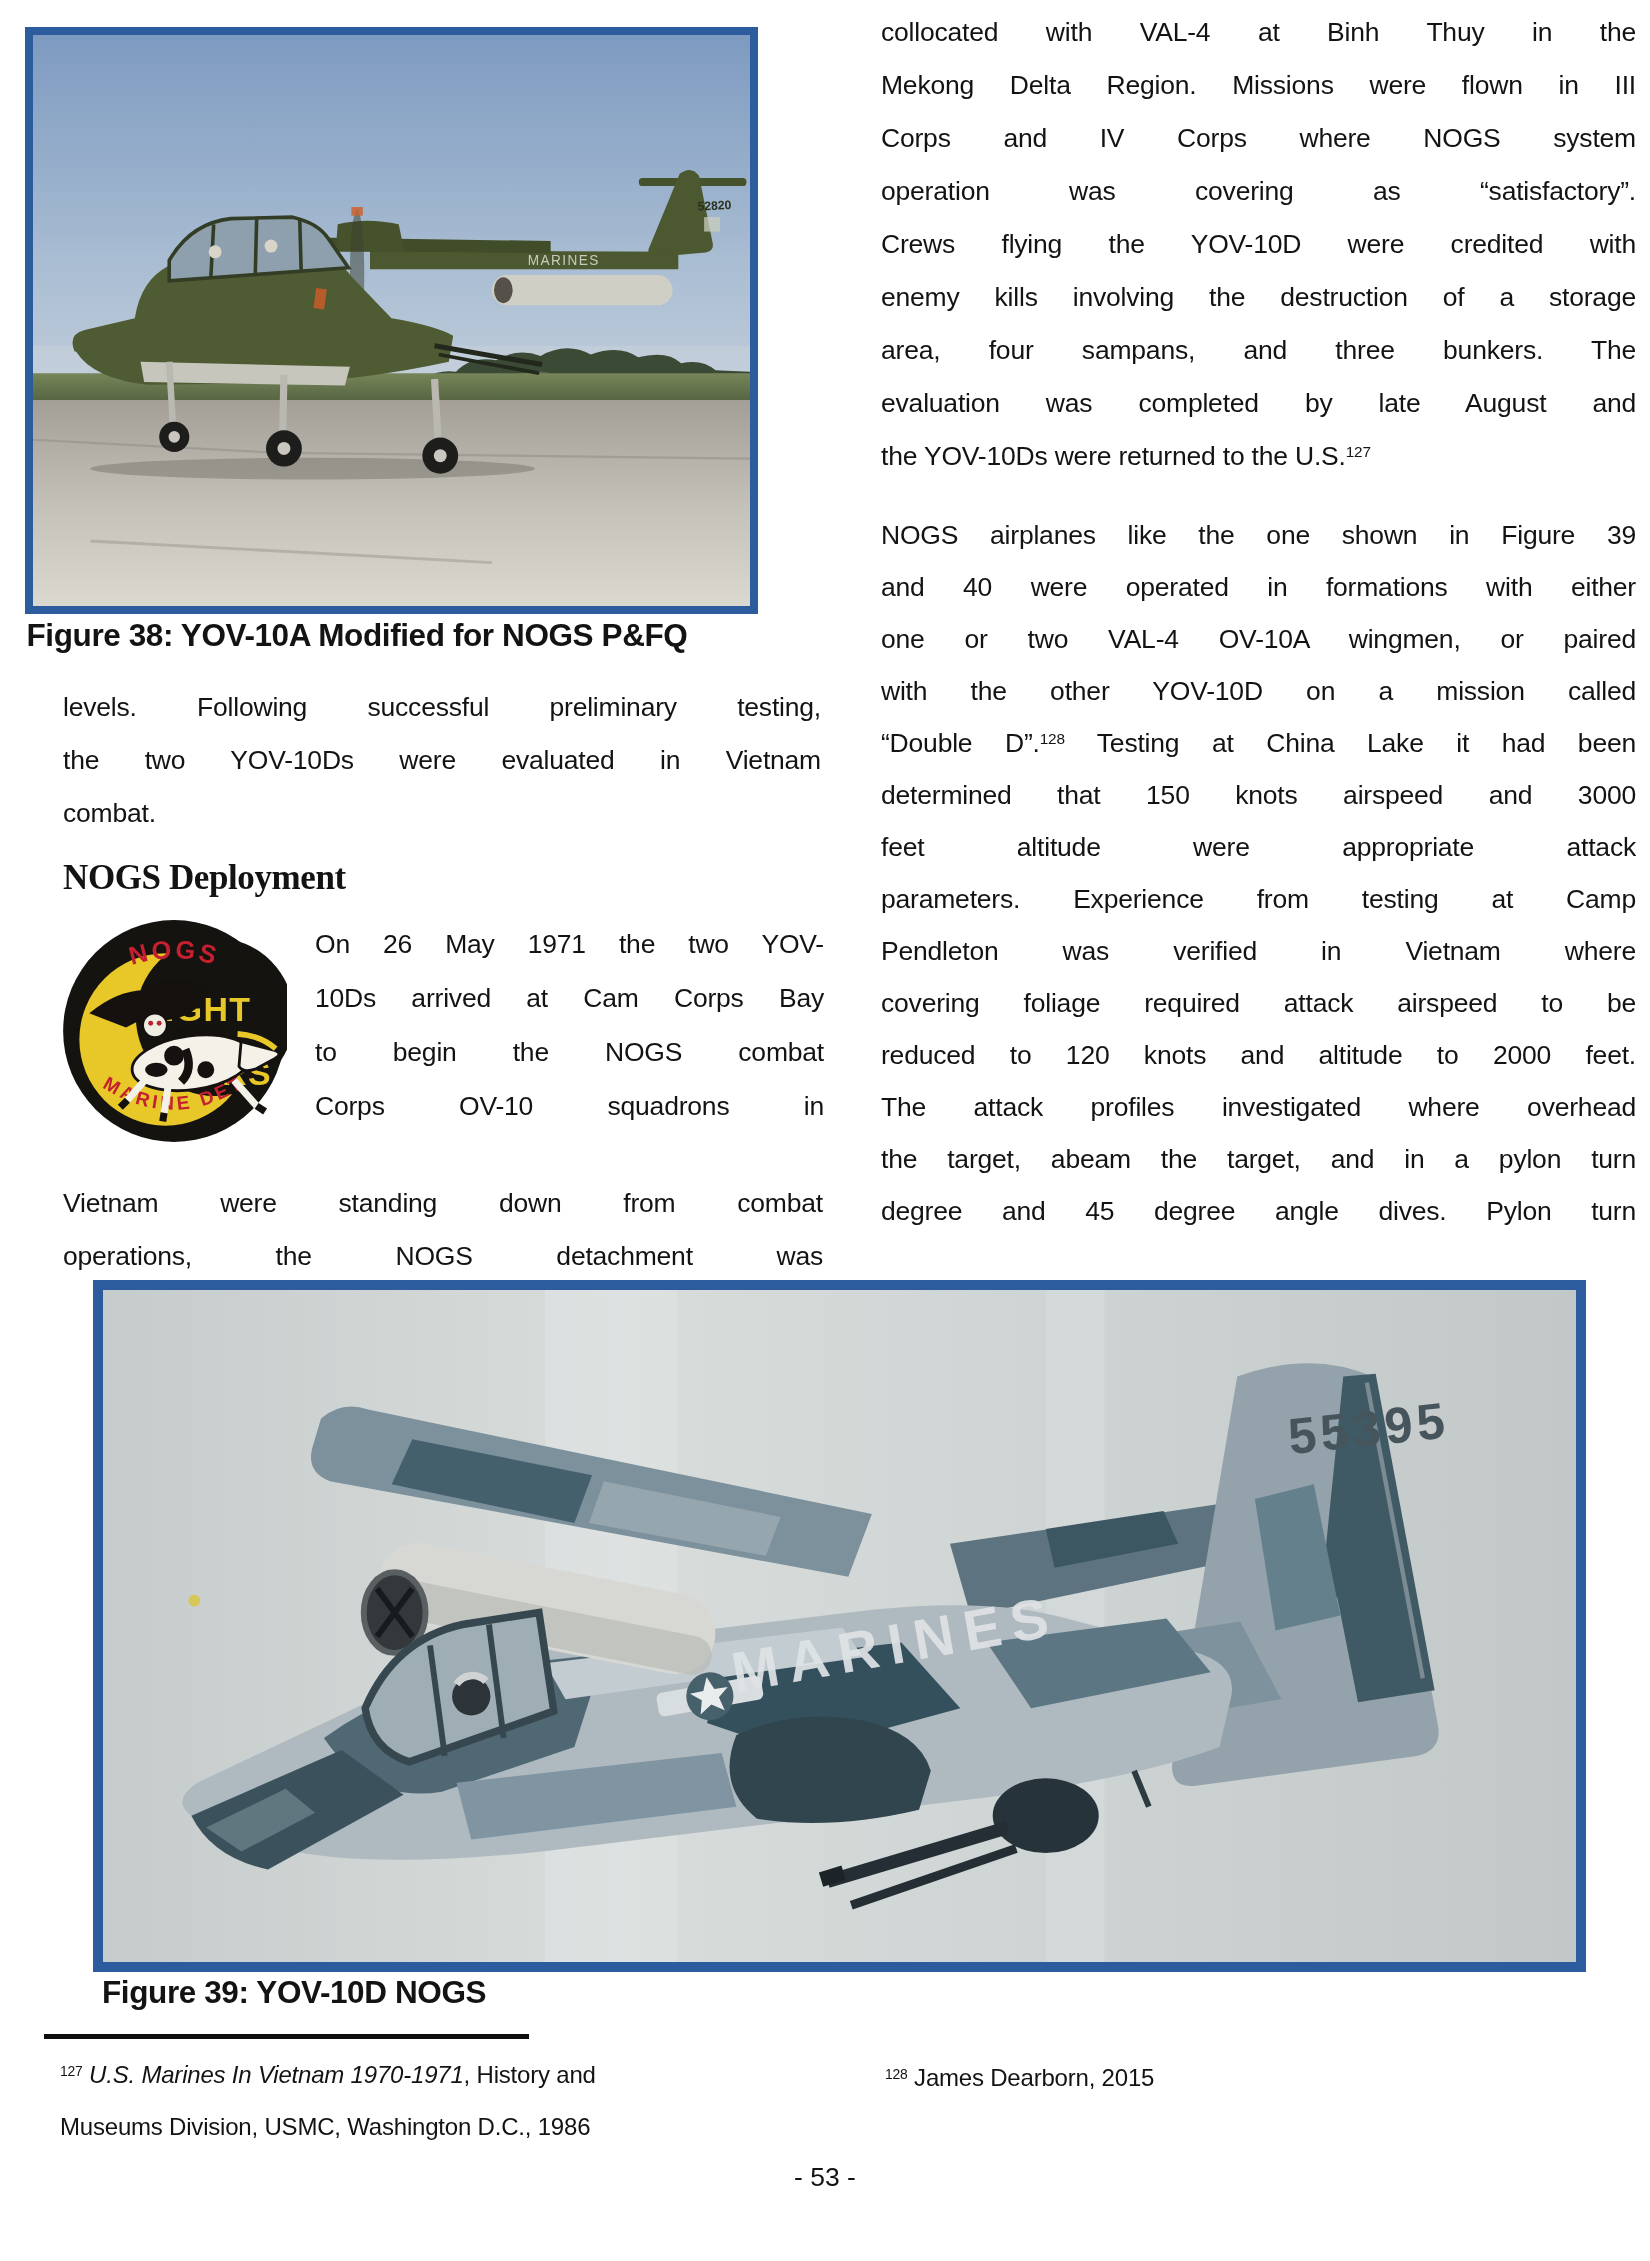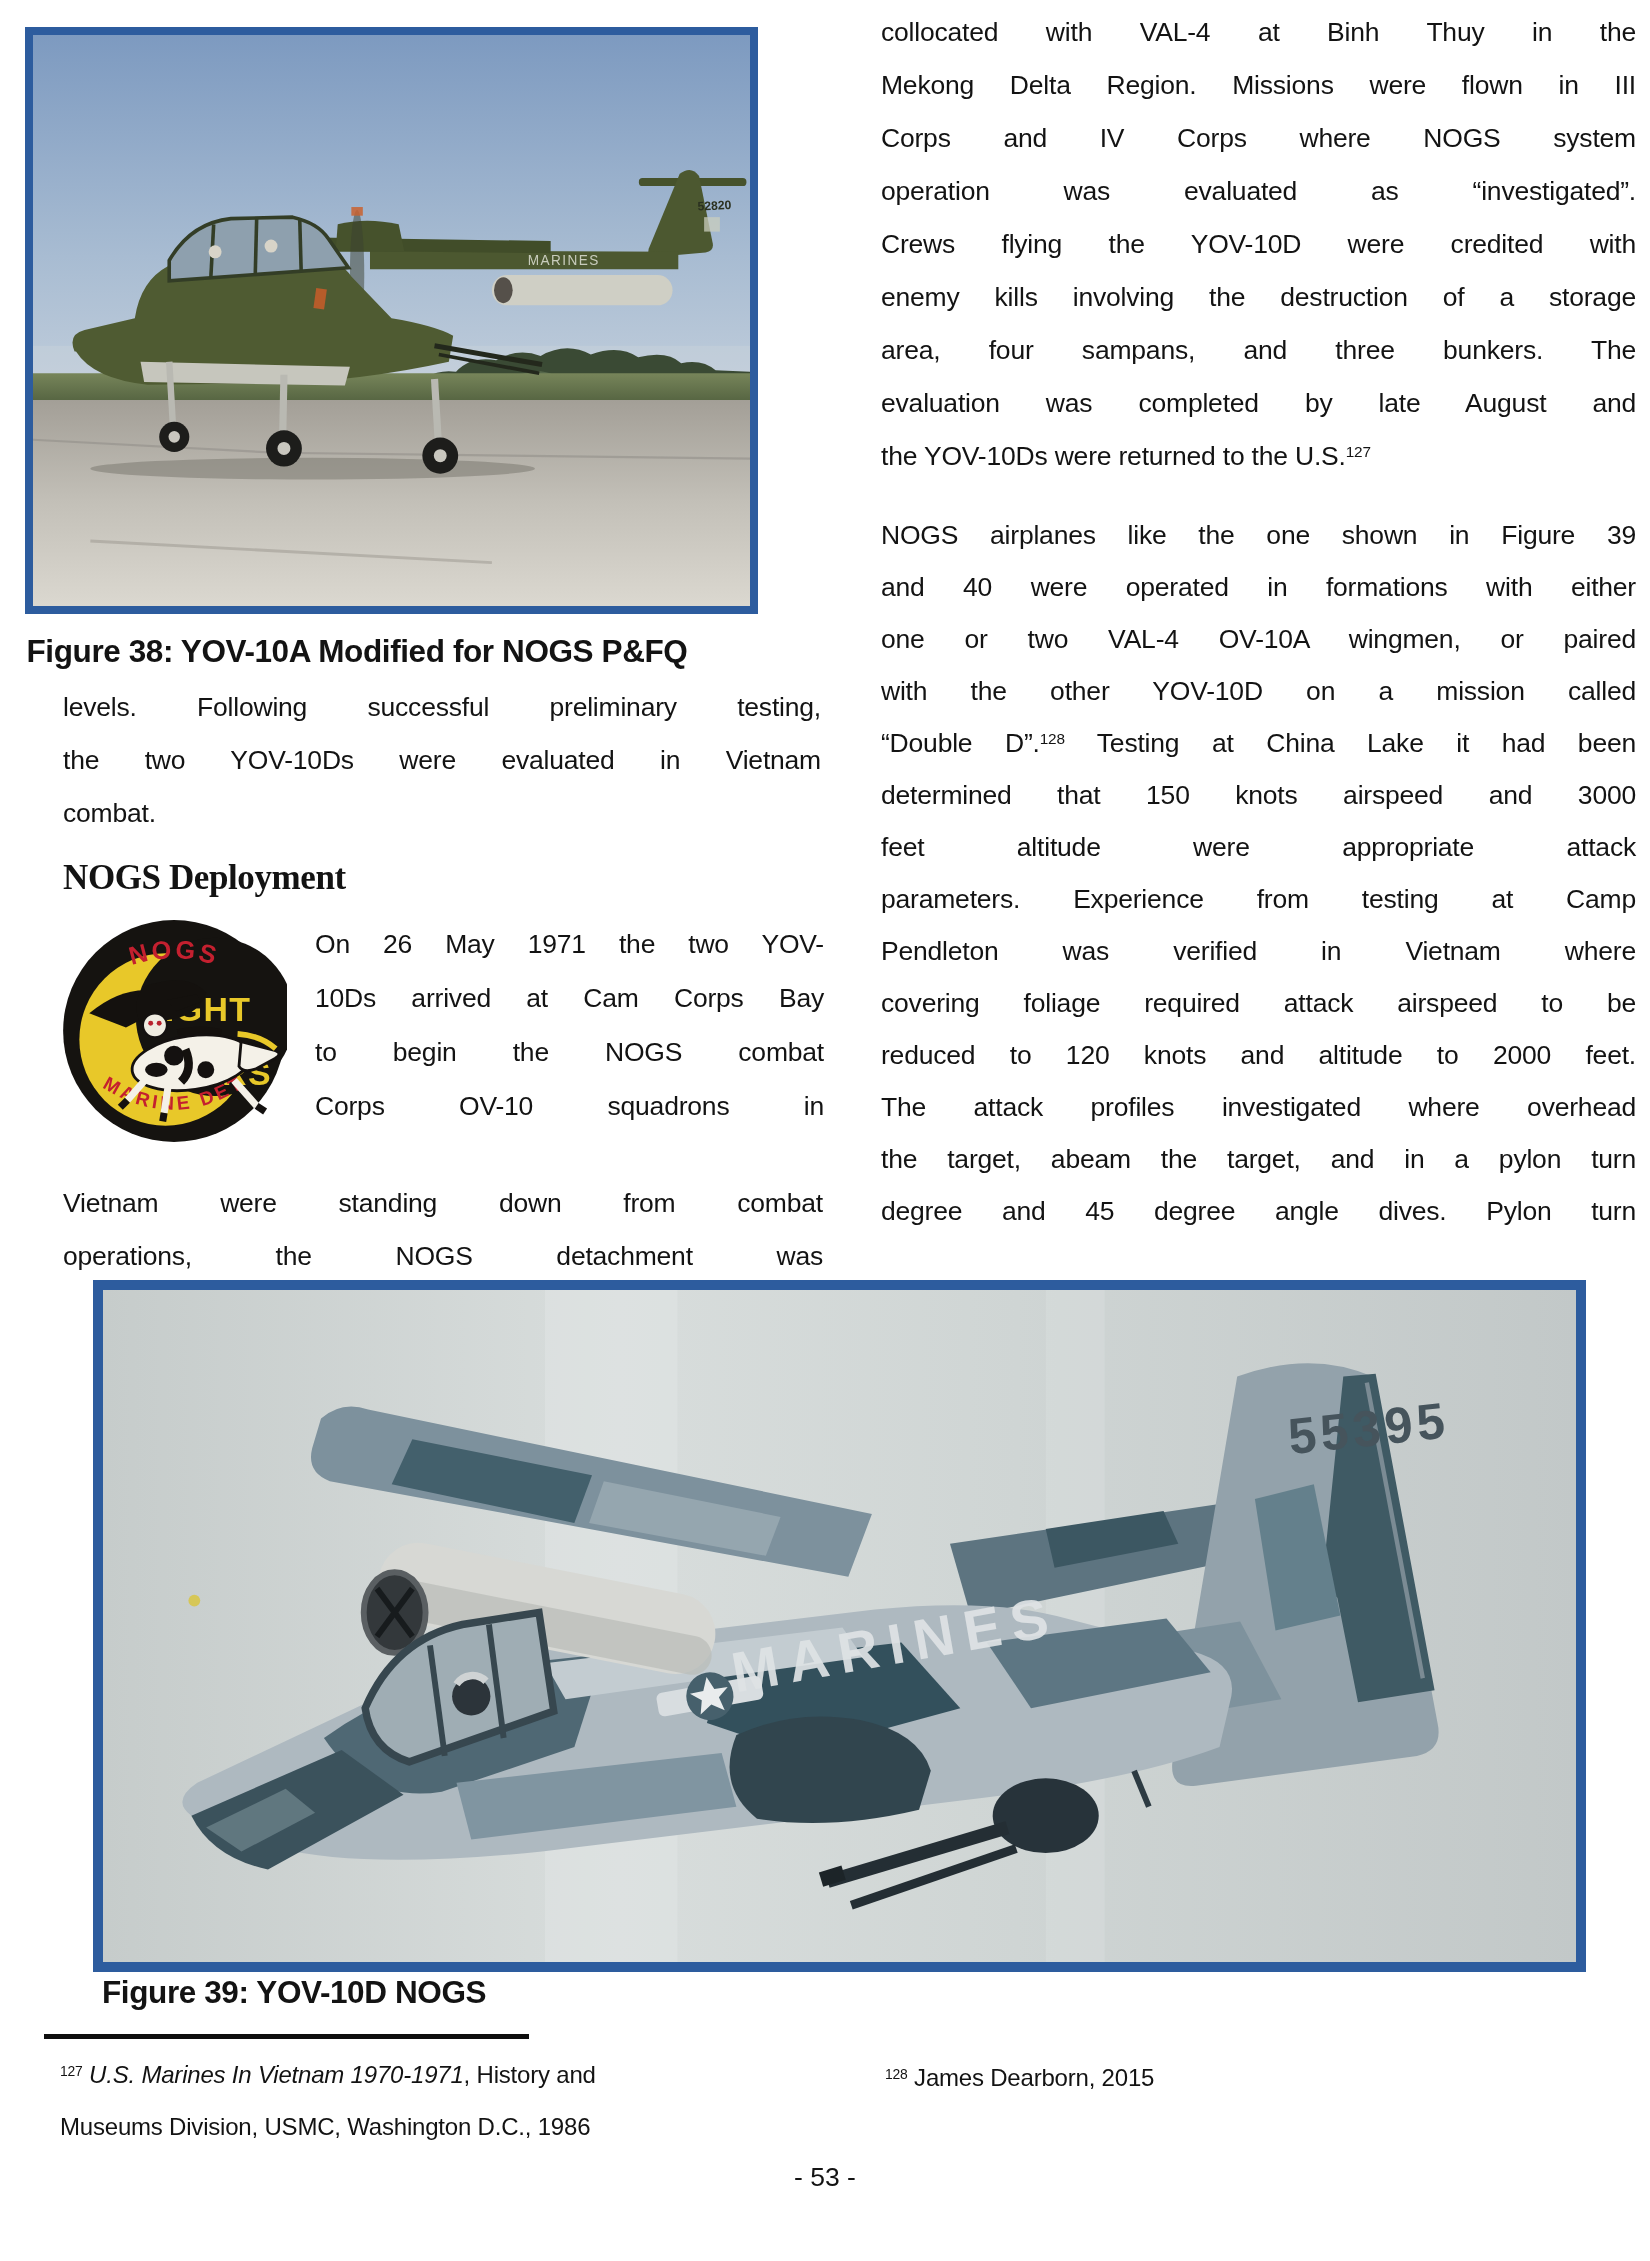--- a/index.html
+++ b/index.html
@@ -109,21 +109,21 @@
         <path d="M350,470 l-2,96" stroke="#b9b9b2" stroke-width="10"></path>
         <circle cx="350" cy="572" r="25" fill="#1d1d1b"></circle>
           <circle cx="350" cy="572" r="9" fill="#c9c7bf"></circle>
         <path d="M560,476 l6,100" stroke="#b9b9b2" stroke-width="10"></path>
         <circle cx="568" cy="582" r="25" fill="#1d1d1b"></circle>
           <circle cx="568" cy="582" r="9" fill="#c9c7bf"></circle>
       </g>
     </svg>
   </div>
 
-  <div class="fig-caption" style="left:26.5px;top:617px;margin-top:16px;">Figure 38:  YOV-10A Modified for NOGS P&amp;FQ</div>
+  <div class="fig-caption" style="left:26.5px;top:617px;">Figure 38:  YOV-10A Modified for NOGS P&amp;FQ</div>
 
   <div class="bodytext just lastleft lh74" style="left:63px;top:681px;width:758px;">
       <div class="tl">levels.  Following successful preliminary testing,</div>
       <div class="tl">the two YOV-10Ds were evaluated in Vietnam</div>
       <div class="tl">combat.</div>
     </div>
 
   <div class="section-heading" style="left:63px;top:858px;">NOGS Deployment</div>
 
   <div class="logo-box" style="left:61px;top:916px;width:226px;height:230px;">
@@ -177,21 +177,21 @@
 
   <div class="bodytext just lh74" style="left:63px;top:1177px;width:760px;">
       <div class="tl">Vietnam were standing down from combat</div>
       <div class="tl">operations, the NOGS detachment was</div>
     </div>
 
   <div class="bodytext just lastleft lh73" style="left:881px;top:5.7px;width:755px;">
       <div class="tl">collocated with VAL-4 at Binh Thuy in the</div>
       <div class="tl">Mekong Delta Region.  Missions were flown in III</div>
       <div class="tl">Corps and IV Corps where NOGS system</div>
-      <div class="tl">operation was evaluated as “investigated”.</div>
+      <div class="tl">operation was covering as “satisfactory”.</div>
       <div class="tl">Crews flying the YOV-10D were credited with</div>
       <div class="tl">enemy kills involving the destruction of a storage</div>
       <div class="tl">area, four sampans, and three bunkers.  The</div>
       <div class="tl">evaluation was completed by late August and</div>
       <div class="tl"><span>the YOV-10Ds were returned to the U.S.</span><sup>127</sup></div>
     </div>
 
   <div class="bodytext just lh72" style="left:881px;top:509px;width:755px;">
       <div class="tl">NOGS airplanes like the one shown in Figure 39</div>
       <div class="tl">and 40 were operated in formations with either</div>

